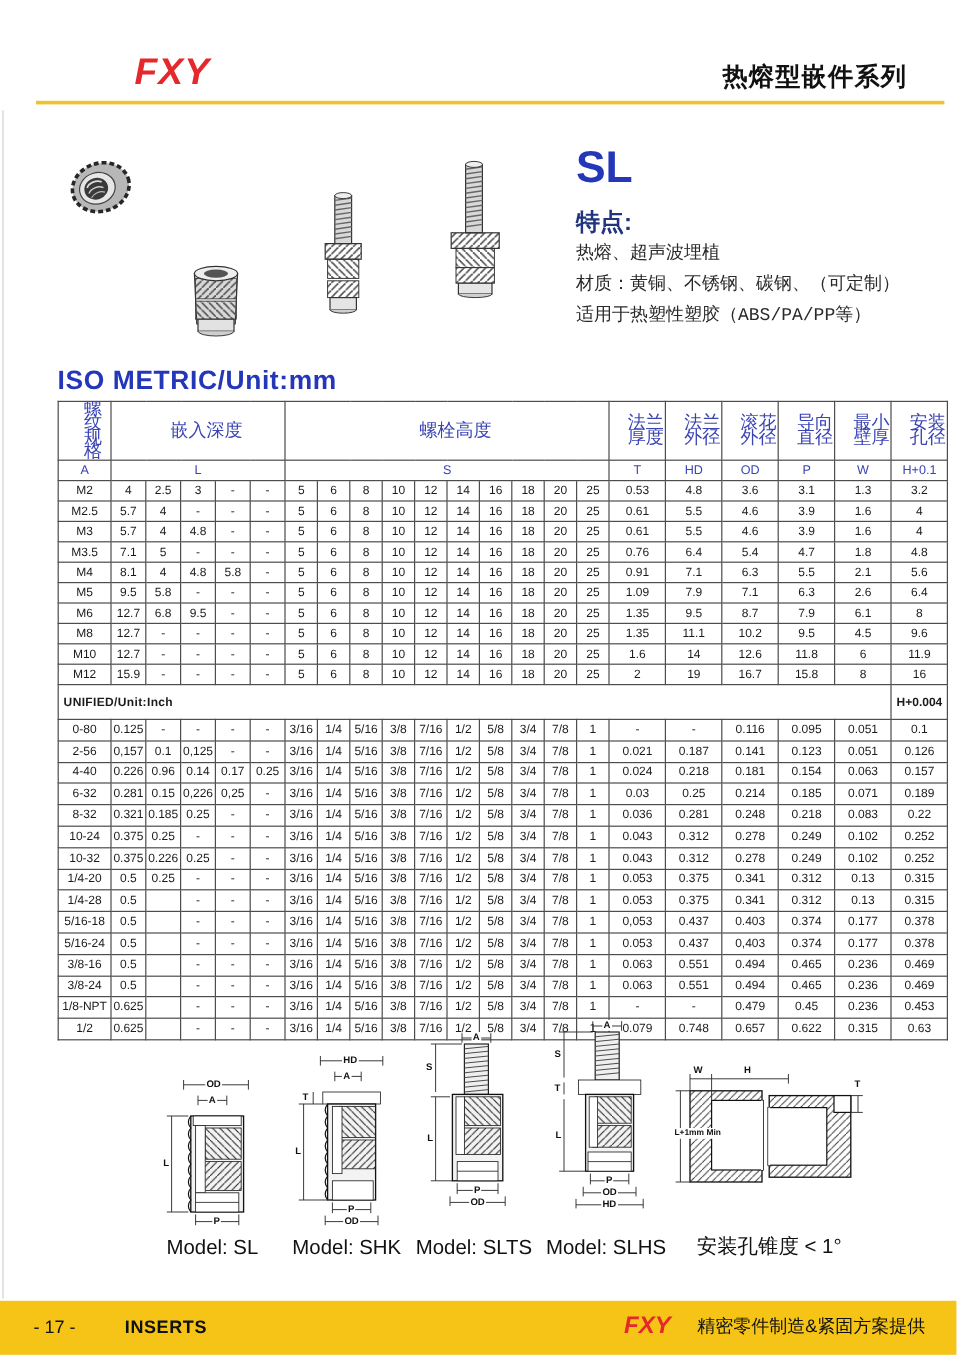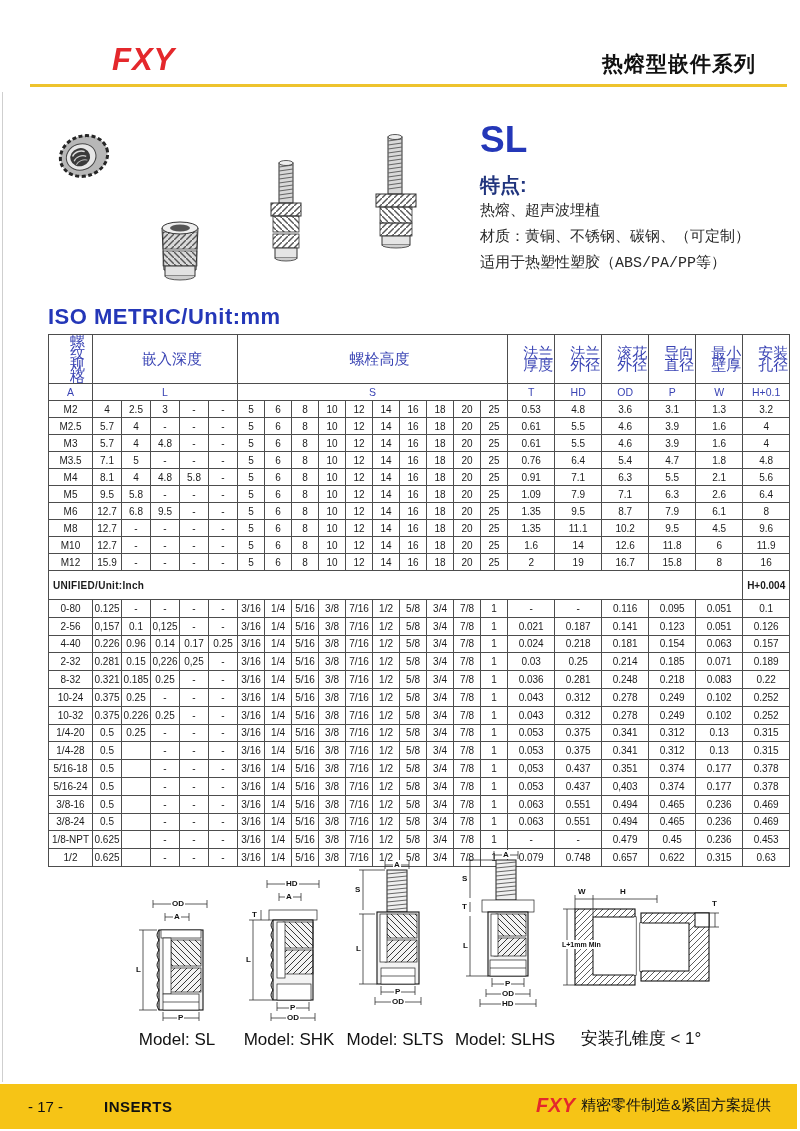--- a/index.html
+++ b/index.html
@@ -44,21 +44,21 @@
   svg .dim { stroke:#333; stroke-width:0.8; }
   svg .out { stroke:#111; stroke-width:1.1; fill:#f3f3f3; }
   svg .inn { stroke:#222; stroke-width:0.7; fill:#ffffff; }
 
   
   .footer { position:absolute; left:0; top:1084px; width:797px; height:45px; background:#f6c416; }
   .footer-left { position:absolute; left:104px; top:14px; font-size:15px; font-weight:bold; color:#111; letter-spacing:0.5px; }
   .footer-page { position:absolute; left:0; right:0; top:14px; text-align:left; font-size:15px; color:#111;padding-left:28px; }
   .footer-right { position:absolute; right:26px; top:10px; display:flex; align-items:center; gap:6px; }
   .footer-logo { font-size:20px; font-weight:bold; font-style:italic; color:#e4282c; }
-  .footer-slogan { font-size:15px; color:#111; }
+  .footer-slogan { font-size:15px; color:#111;margin-left:16px; }
 </style>
 </head>
 <body>
 
 <div class="page">
   <div class="page-edge"></div>
 
   <div class="logo">FXY</div>
   <div class="doc-title">热熔型嵌件系列</div>
   <div class="rule"></div>
@@ -540,21 +540,21 @@
           <td>7/8</td>
           <td>1</td>
           <td>0.024</td>
           <td>0.218</td>
           <td>0.181</td>
           <td>0.154</td>
           <td>0.063</td>
           <td>0.157</td>
         </tr>
         <tr class="u-row">
-          <td>2-32</td>
+          <td>6-32</td>
           <td>0.281</td>
           <td>0.15</td>
           <td>0,226</td>
           <td>0,25</td>
           <td>-</td>
           <td>3/16</td>
           <td>1/4</td>
           <td>5/16</td>
           <td>3/8</td>
           <td>7/16</td>
@@ -702,21 +702,21 @@
           <td>5/16</td>
           <td>3/8</td>
           <td>7/16</td>
           <td>1/2</td>
           <td>5/8</td>
           <td>3/4</td>
           <td>7/8</td>
           <td>1</td>
           <td>0,053</td>
           <td>0.437</td>
-          <td>0.351</td>
+          <td>0.403</td>
           <td>0.374</td>
           <td>0.177</td>
           <td>0.378</td>
         </tr>
         <tr class="u-row">
           <td>5/16-24</td>
           <td>0.5</td>
           <td></td>
           <td>-</td>
           <td>-</td>

